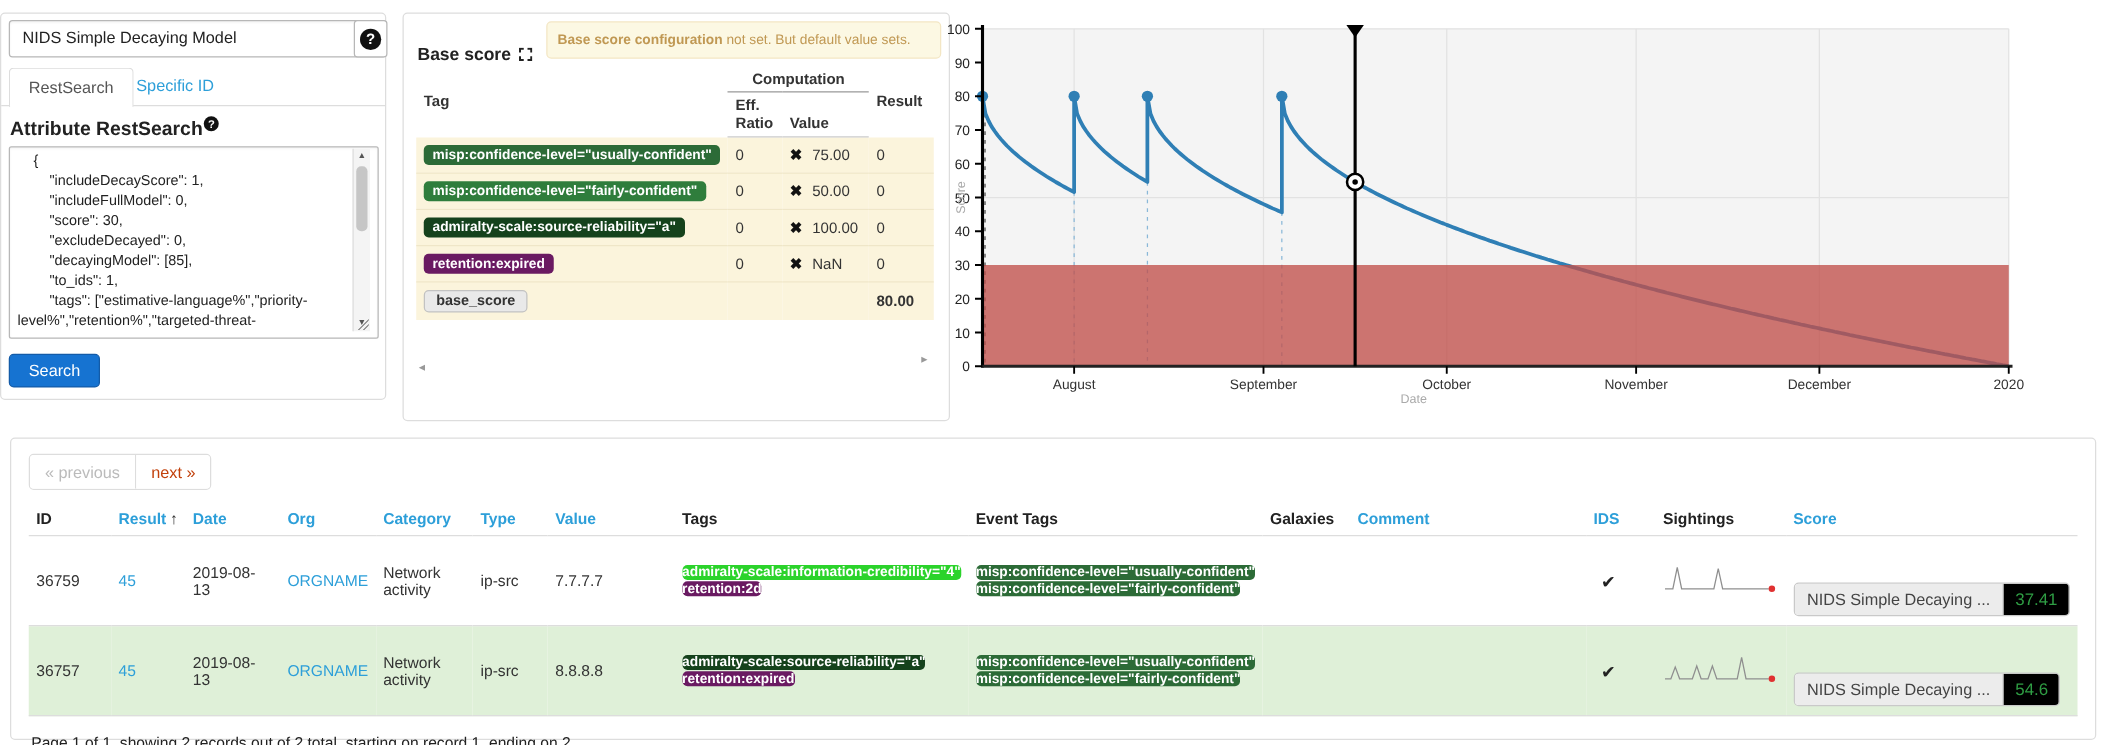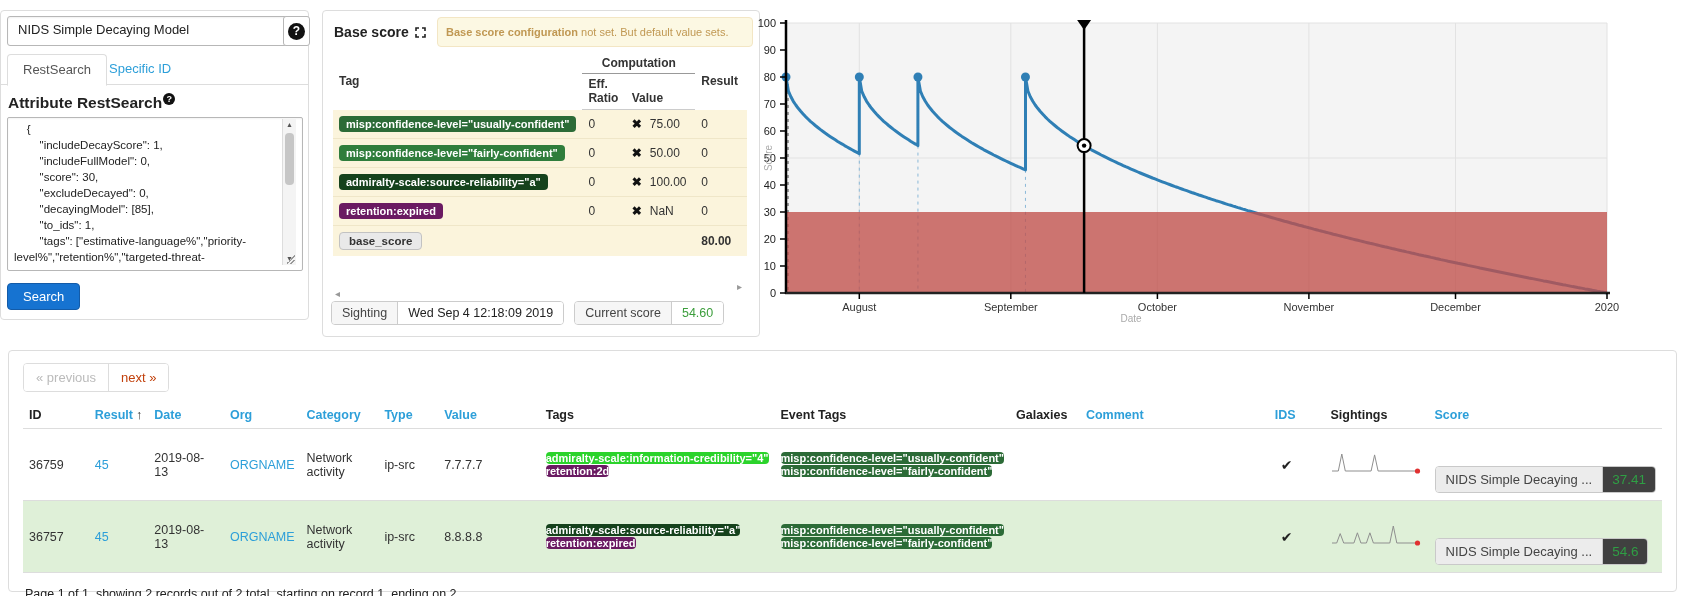--- a/index.html
+++ b/index.html
@@ -30,21 +30,21 @@
   .fakescroll .arr{position:absolute;left:0;width:13px;height:12px;font-size:7px;color:#555;text-align:center;line-height:12px;cursor:pointer;}
   .fakescroll .arr.up{top:0;} .fakescroll .arr.dn{bottom:0;}
   .fakescroll .thumb{position:absolute;left:2px;top:14px;width:9px;height:52px;background:#c6c6c6;border-radius:4px;cursor:grab;}
   .resizer{position:absolute;left:284px;top:243px;width:10px;height:10px;cursor:nwse-resize;
            background:linear-gradient(135deg,transparent 0 55%,#999 55% 62%,transparent 62% 75%,#999 75% 82%,transparent 82%);}
   .search-btn{position:absolute;left:6px;top:272px;background:#1673d1;border:1px solid #135ba8;border-radius:4px;
               color:#fff;font-size:13px;padding:5px 15px;cursor:pointer;font-family:"Liberation Sans",sans-serif;}
 
   
   #mid-panel{left:322px;top:10px;width:436px;height:325px;}
-  .bs-title{position:absolute;left:11px;top:13px;font-size:14px;font-weight:bold;color:#222;}
+  .bs-title{position:absolute;left:11px;top:24px;font-size:14px;font-weight:bold;color:#222;}
   .expand-ic{margin-left:6px;vertical-align:-1px;cursor:pointer;}
   .bs-alert{position:absolute;left:114px;top:6px;width:298px;height:28px;background:#fcf8e3;border:1px solid #f3e6c4;
             border-radius:4px;color:#c09853;font-size:11px;line-height:28px;padding:0 8px;white-space:nowrap;overflow:hidden;}
   .bs-table{position:absolute;left:10px;top:42px;width:414px;border-collapse:collapse;font-size:12px;}
   .bs-table th{font-weight:bold;color:#333;text-align:left;padding:3px 6px;background:#fff;}
   .bs-table th.comp{text-align:center;border-bottom:1px solid #999;}
   .bs-table th.res{vertical-align:middle;}
   .bs-table thead tr:last-child th{border-bottom:1px solid #ccc;padding-bottom:4px;}
   .bs-table td{background:#fbf4dc;border-top:1px solid #efe6c8;padding:6px 6px;vertical-align:middle;}
   .bs-table tbody tr:first-child td{border-top:none;}
@@ -73,21 +73,21 @@
   .res-table{width:calc(100% - 28px);margin:10px 14px 0 14px;border-collapse:collapse;font-size:12.5px;}
   .res-table th{text-align:left;font-weight:bold;color:#222;padding:6px 6px;border-bottom:1px solid #ddd;white-space:nowrap;}
   .res-table th.link{color:#2d9fd9;cursor:pointer;}
   .res-table td{padding:7px 6px;vertical-align:middle;color:#333;}
   .res-table tbody tr{border-bottom:1px solid #ddd;}
   .blue-link{color:#2d9fd9;cursor:pointer;text-decoration:none;}
   .tagstack .tagbadge{margin:1px 0;display:table;}
   .check{font-size:14px;color:#222;padding-left:6px;}
   .scorebox{display:inline-flex;border:1px solid #c9c9c9;border-radius:4px;overflow:hidden;align-items:stretch;background:#fff;margin-top:30px;}
   .scorebox .sm{background:#ececec;padding:5px 10px;font-size:13px;color:#444;border-right:1px solid #c9c9c9;white-space:nowrap;}
-  .scorebox .sv{background:#404040;padding:5px 9px;font-size:13.5px;color:#2f9e44;white-space:nowrap;display:flex;align-items:center;}
+  .scorebox .sv{background:#000000;padding:5px 9px;font-size:13.5px;color:#2f9e44;white-space:nowrap;display:flex;align-items:center;}
   .summary{font-size:12.5px;color:#222;margin:14px 0 2px 16px;}
   .sort-arrow{color:#333;margin-left:3px;}
 </style>
 </head>
 <body>
 
 <div class="panel" id="left-panel">
   <div class="selectbox">
     <span>NIDS Simple Decaying Model</span>
     <span class="caret">▼</span>
@@ -182,30 +182,20 @@
         <td></td>
           <td></td>
         <td class="res-strong">80.00</td>
       </tr>
     </tbody>
   </table>
 
   <div class="hscroll-arrow" style="left:12px;top:277px">◂</div>
   <div class="hscroll-arrow" style="left:414px;top:270px">▸</div>
 
-  <div class="ig">
-    <div class="grp">
-      <span class="addon">Sighting</span>
-      <span class="val">Wed Sep 4 12:18:09 2019</span>
-    </div>
-    <div class="grp">
-      <span class="addon">Current score</span>
-      <span class="val green">54.60</span>
-    </div>
-  </div>
 </div>
 
 <div id="chart-wrap">
   <svg id="decay-chart" width="920" height="318" viewBox="0 0 920 318">
       <rect x="86" y="15" width="821" height="270" fill="#f4f4f4"></rect>
       <line x1="159.30357142857144" x2="159.30357142857144" y1="15" y2="285" stroke="#e2e2e2"></line>
       <line x1="310.79761904761904" x2="310.79761904761904" y1="15" y2="285" stroke="#e2e2e2"></line>
       <line x1="457.4047619047619" x2="457.4047619047619" y1="15" y2="285" stroke="#e2e2e2"></line>
       <line x1="608.8988095238095" x2="608.8988095238095" y1="15" y2="285" stroke="#e2e2e2"></line>
       <line x1="755.5059523809524" x2="755.5059523809524" y1="15" y2="285" stroke="#e2e2e2"></line>

